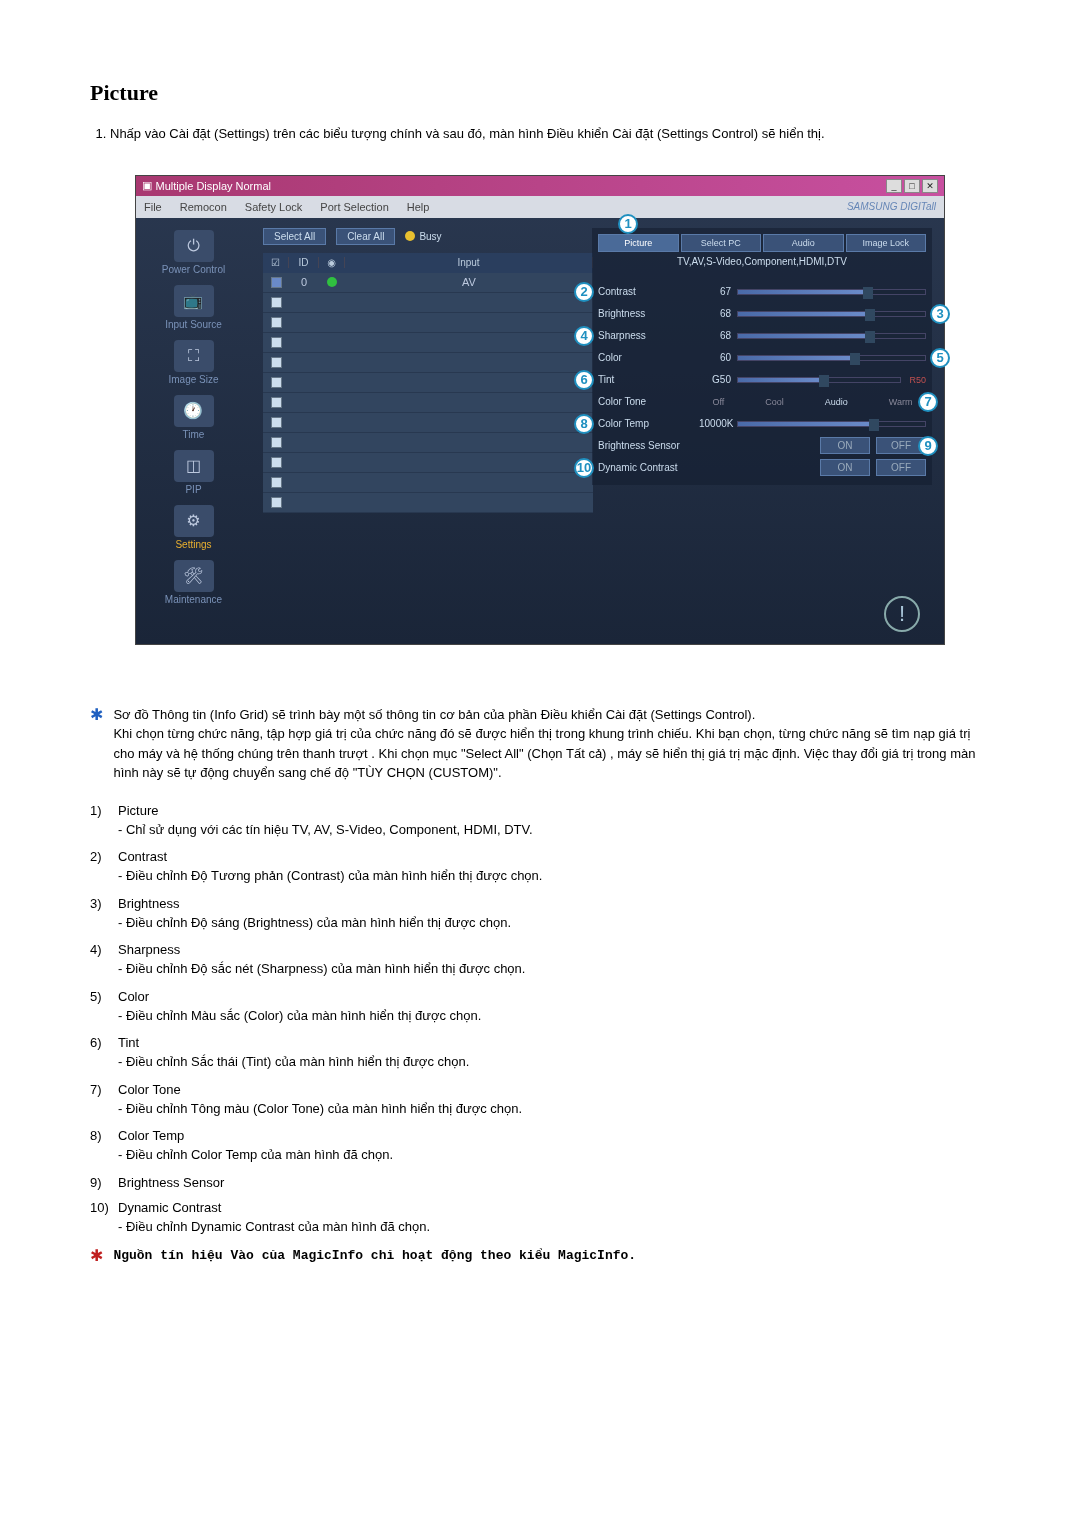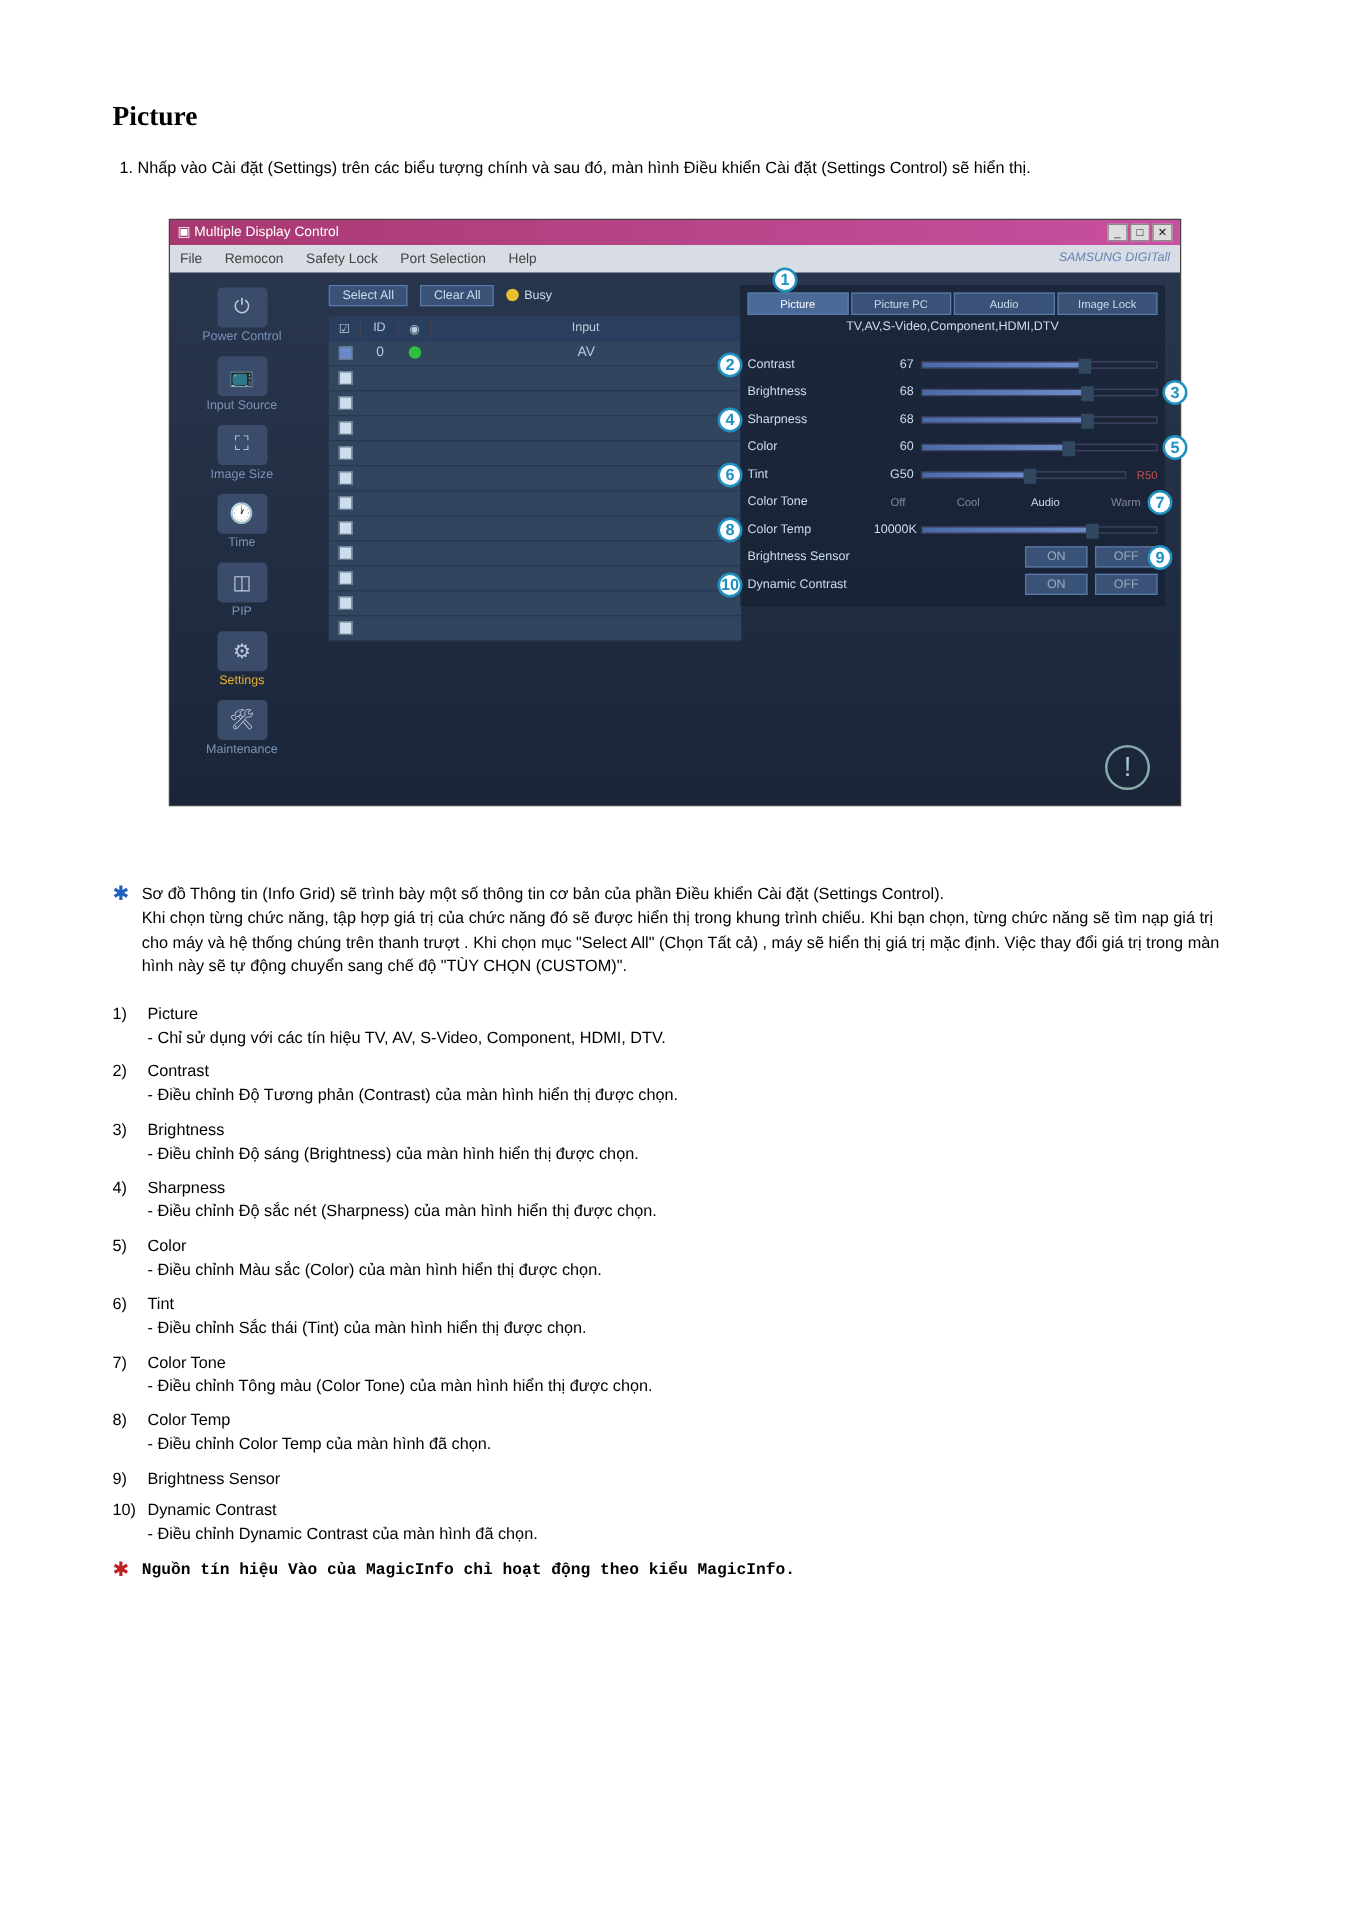--- a/index.html
+++ b/index.html
@@ -100,21 +100,21 @@
 <body>
 
 <h1>Picture</h1>
 <ol class="intro-list">
   <li>Nhấp vào Cài đặt (Settings) trên các biểu tượng chính và sau đó, màn hình Điều khiển Cài đặt (Settings Control) sẽ hiển thị.</li>
 </ol>
 
 <div class="screenshot">
   <div class="titlebar">
     <span>▣</span>&nbsp;
-    <span class="titlebar-title">Multiple Display Control</span>
+    <span class="titlebar-title">Multiple Display Normal</span>
     <div class="winbtns">
       <div class="winbtn">_</div>
       <div class="winbtn">□</div>
       <div class="winbtn">✕</div>
     </div>
   </div>
   <div class="menubar">
     <span>File</span>
     <span>Remocon</span>
     <span>Safety Lock</span>
@@ -266,21 +266,21 @@
   <div class="gr-id"></div>
   <div class="gr-st"></div>
   <div class="gr-input"></div>
           </div>
         </div>
 
       <div class="panel">
         <div class="marker" style="top:-14px; left:26px;">1</div>
         <div class="tabs">
           <div class="tab active">Picture</div>
-          <div class="tab">Picture PC</div>
+          <div class="tab">Select PC</div>
           <div class="tab">Audio</div>
           <div class="tab">Image Lock</div>
         </div>
         <div class="panel-sub">TV,AV,S-Video,Component,HDMI,DTV</div>
         <div id="panel-rows">
             <div class="prow">
               <div class="marker" style="left:-24px">2</div>
               <div class="plabel">Contrast</div>
   <div class="pval">67</div>
   <div class="pslider">

